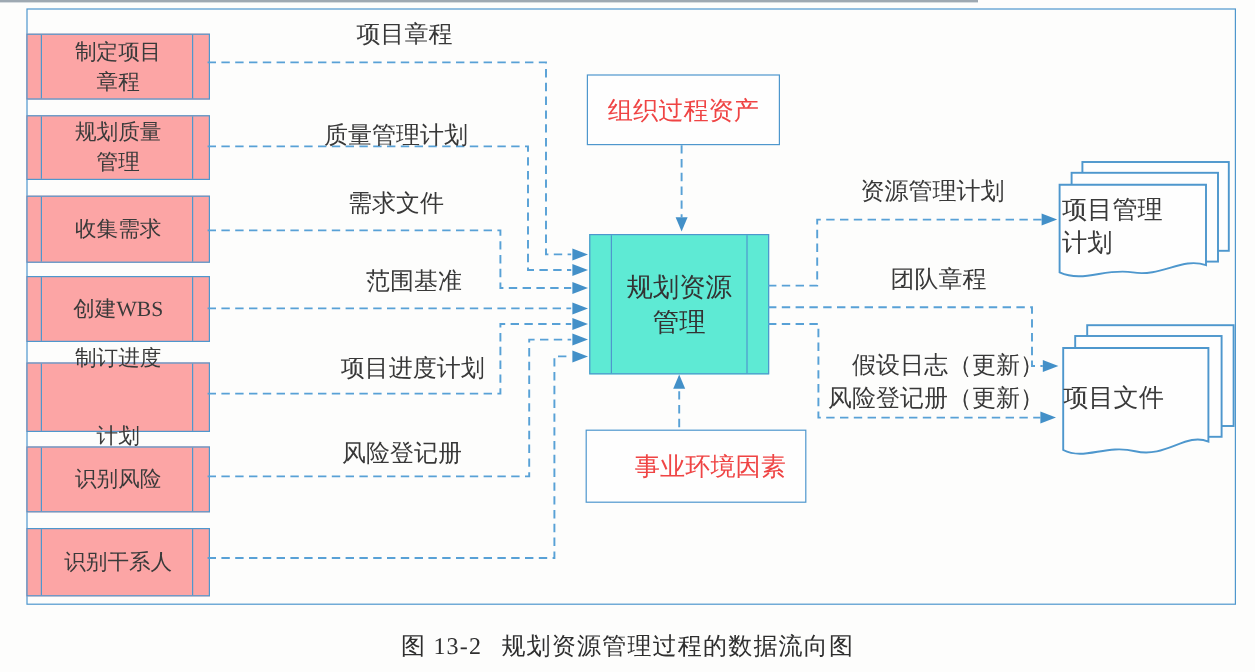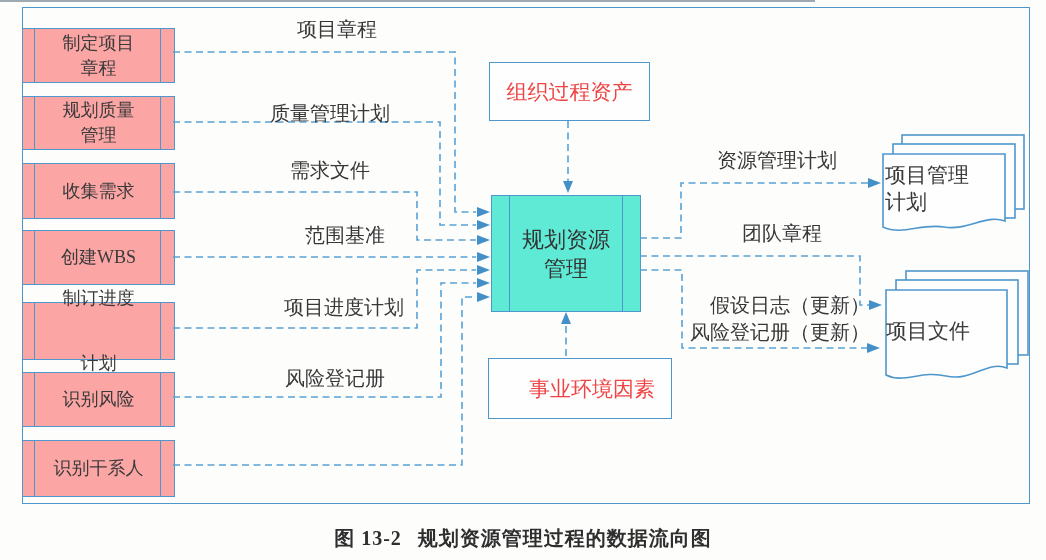--- a/index.html
+++ b/index.html
@@ -45,21 +45,21 @@
   }
   .flabel.left-align{text-align:left;}
   
   .doctext{
     font-size:21px;line-height:27px;text-align:left;color:#3a3a3a;white-space:nowrap;
   }
   #caption{
     left:0;top:525px;width:1046px;text-align:center;
     font-size:20px;color:#2e2e2e;letter-spacing:1px;
   }
-  #caption span{margin:0 8px;font-weight:bold;}
+  #caption span{margin:0 8px;}
   svg{position:absolute;left:0;top:0;}
   .dash{fill:none;stroke:#58a1d6;stroke-width:1.6;stroke-dasharray:7 4.5;}
   .page{fill:#fefefe;stroke:#4e97cd;stroke-width:1.6;}
   .ah{fill:#4390c8;stroke:none;}
 </style>
 </head>
 <body>
 
 <div id="stage">
 

